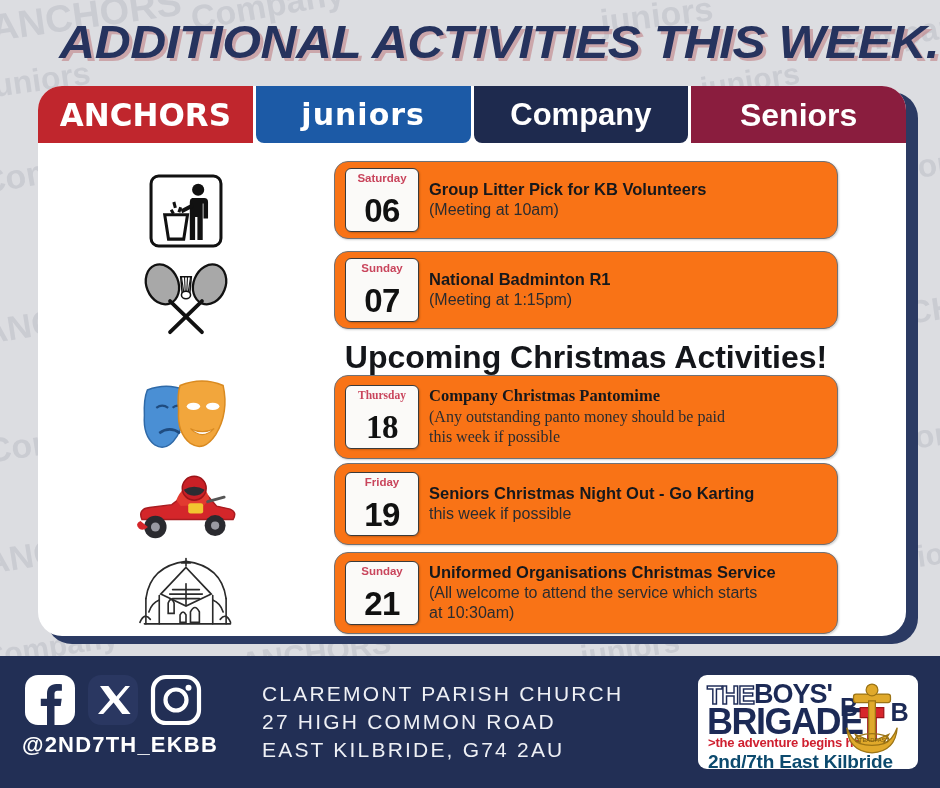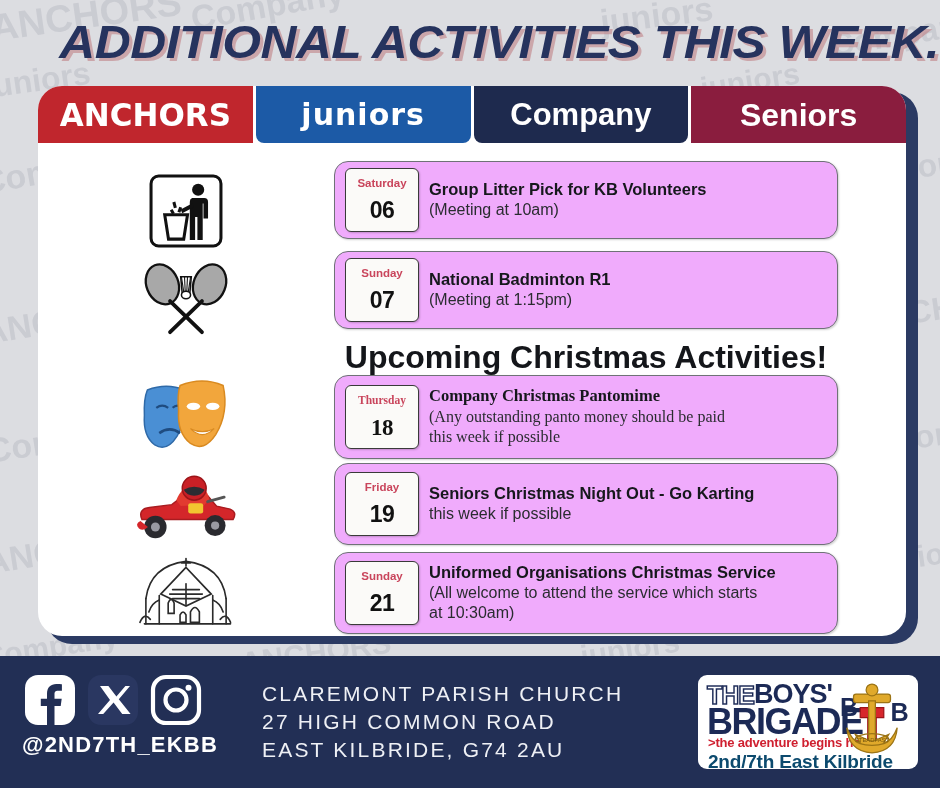--- a/index.html
+++ b/index.html
@@ -55,32 +55,32 @@
 
   
   .card-body{position:relative;height:493px;}
   .icon-cell{
     position:absolute;left:0;width:296px;display:flex;
     align-items:center;justify-content:center;
   }
 
   .event{
     position:absolute;left:296px;width:504px;
-    background:#f0abfc;border:1.5px solid #6f7277;border-radius:14px;
+    background:#f97316;border:1.5px solid #6f7277;border-radius:14px;
     display:flex;align-items:center;box-sizing:border-box;
     box-shadow:1px 1px 2px rgba(0,0,0,.18);
   }
   .datebox{
     width:72px;min-width:72px;height:62px;margin:0 8px 0 10px;
     background:#fbfaf8;border:1.5px solid #3a3a3a;border-radius:6px;
     display:flex;flex-direction:column;align-items:center;justify-content:center;
     box-shadow:1px 1px 2px rgba(0,0,0,.2);
   }
   .dow{font-size:11.5px;font-weight:bold;color:#c9455c;line-height:1;margin-bottom:2px;}
-  .dnum{font-size:23px;font-weight:bold;color:#111;line-height:1;letter-spacing:-0.5px;margin-top:8px;}
+  .dnum{font-size:33px;font-weight:bold;color:#111;line-height:1;letter-spacing:-0.5px;margin-top:8px;}
   .etext{flex:1;text-align:left;padding:0 10px 0 2px;}
   .etitle{font-size:16.5px;font-weight:bold;color:#16181c;line-height:1.25;}
   .esub{font-size:16px;color:#2a2c30;line-height:1.3;}
 
   .section-heading{
     position:absolute;left:296px;width:504px;text-align:center;
     font-size:32px;font-weight:bold;color:#14161a;
   }
 
   

